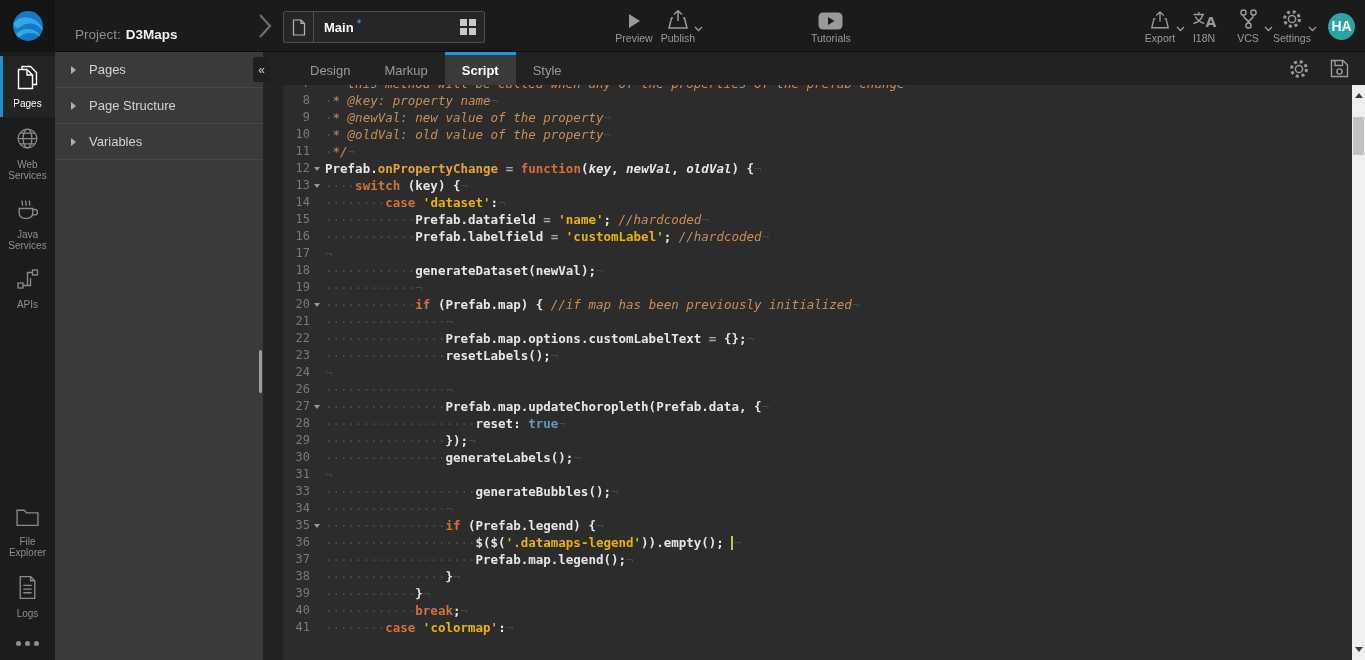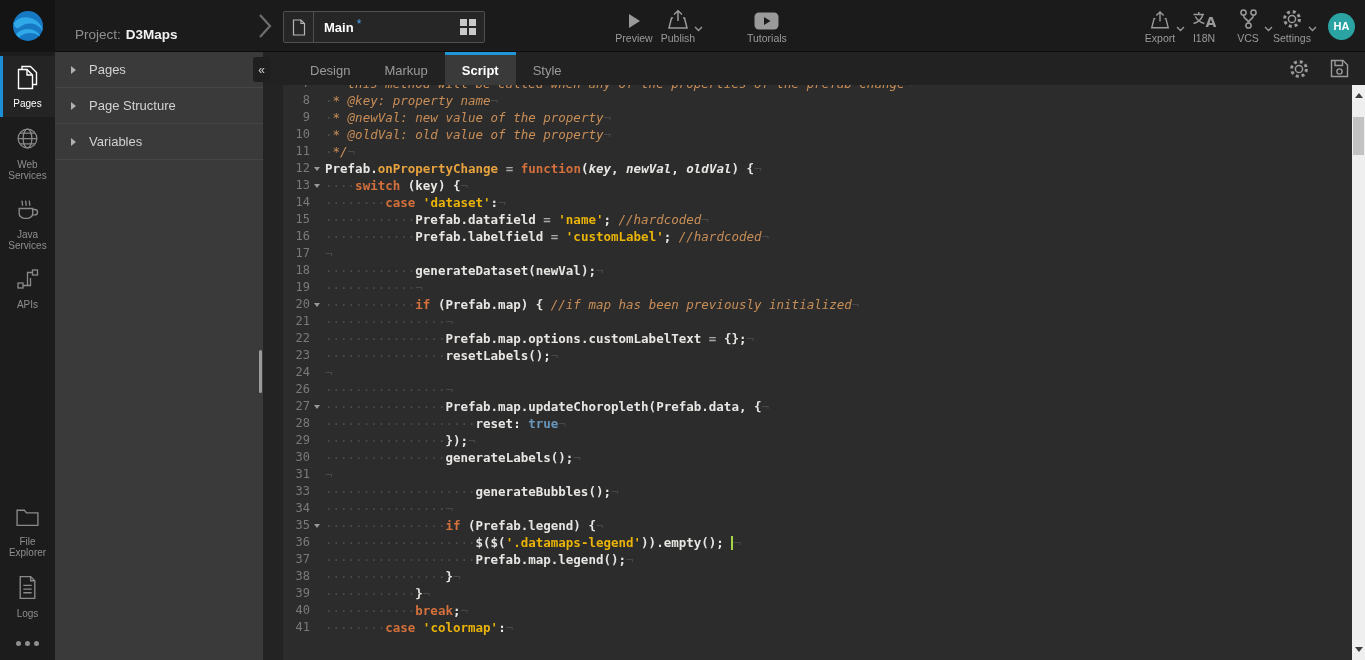--- a/index.html
+++ b/index.html
@@ -26,23 +26,23 @@
   .ptab-grid i { width:7px; height:7px; background:#c9c9c9; display:block; }
 
   .actions { position:absolute; top:0; height:52px; display:flex; align-items:center; }
   .center-actions { left:612px; }
   .right-actions { right:10px; }
   .act { position:relative; display:flex; flex-direction:column; align-items:center;
     justify-content:center; min-width:44px; height:52px; cursor:pointer; padding:0 3px; }
   .act .lbl { font-size:10.5px; color:#9a9a9a; margin-top:2px; white-space:nowrap; }
   .act .ic { height:22px; display:flex; align-items:flex-end; justify-content:center; }
   .act .chev { position:absolute; right:-3px; bottom:16px; }
-  .gap-tut { margin-left:44px; }
+  .gap-tut { margin-left:108px; }
   .avatar { width:27px; height:27px; border-radius:50%; background:#2ba3a3; color:#fff;
-    font-size:11px; font-weight:bold; display:flex; align-items:center; justify-content:center;
+    font-size:14px; font-weight:bold; display:flex; align-items:center; justify-content:center;
     margin-left:14px; cursor:pointer; }
 
   
   .cols { display:flex; height:608px; }
 
   .rail { width:55px; background:#1c1c1c; display:flex; flex-direction:column; padding-top:4px; }
   .rail-item { position:relative; width:55px; padding:9px 2px 8px 2px; display:flex;
     flex-direction:column; align-items:center; cursor:pointer; }
   .rail-item .rlbl { font-size:10px; color:#8f8f8f; text-align:center; line-height:11px; margin-top:4px; }
   .rail-item.active { background:#242424; }

